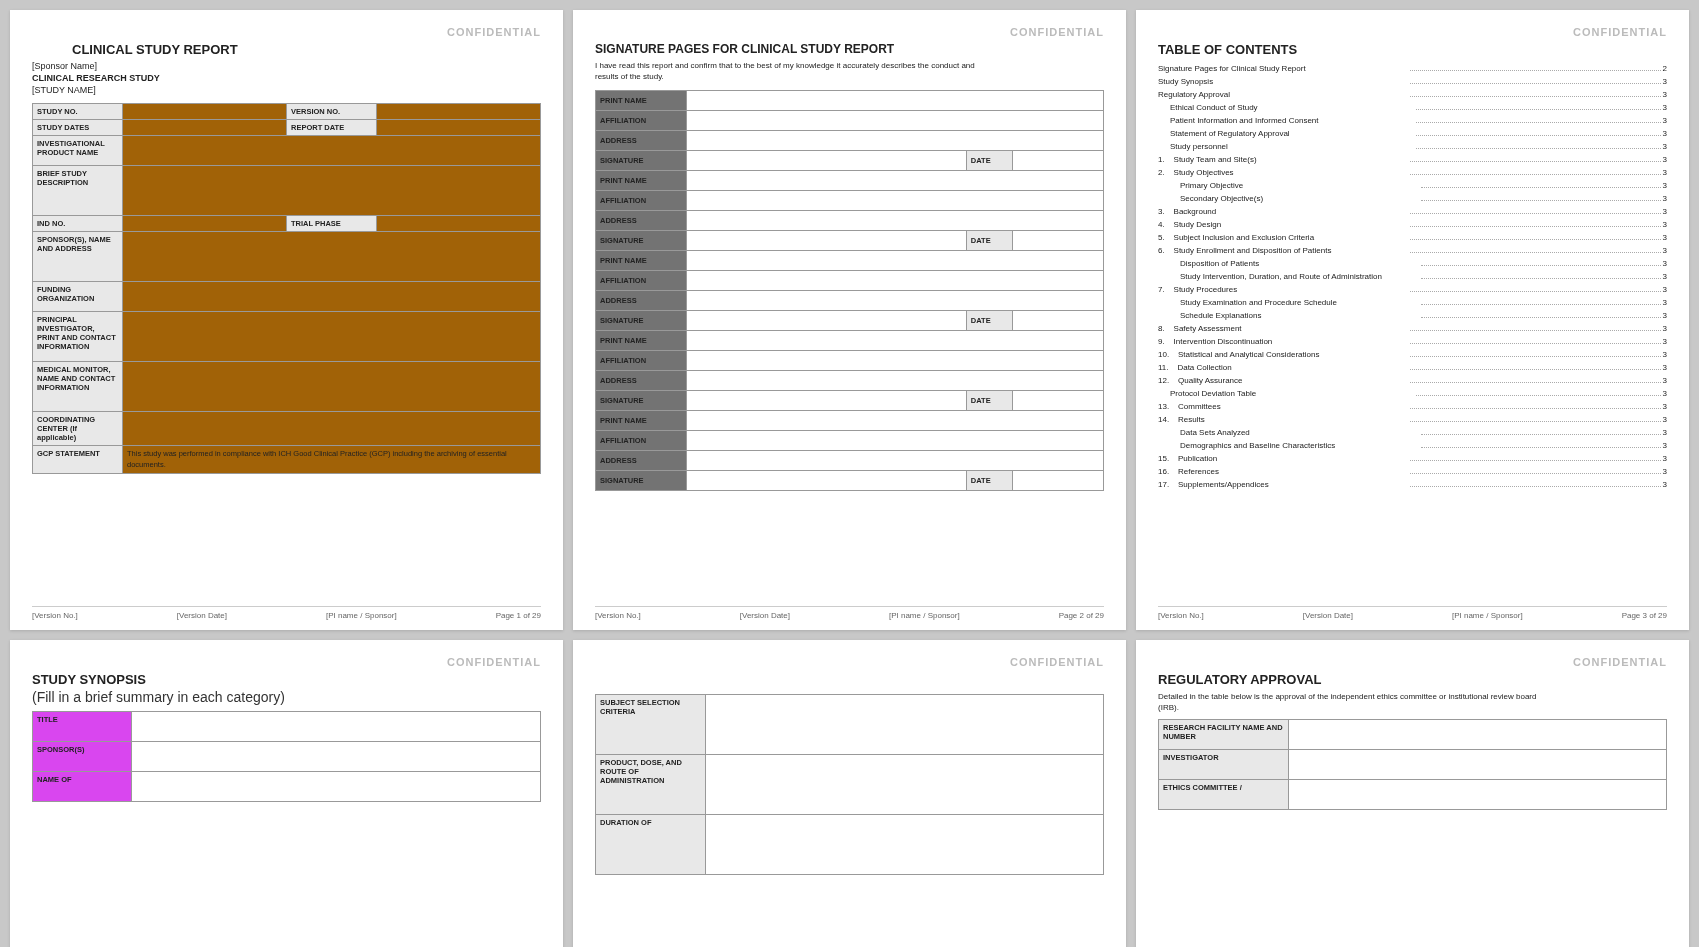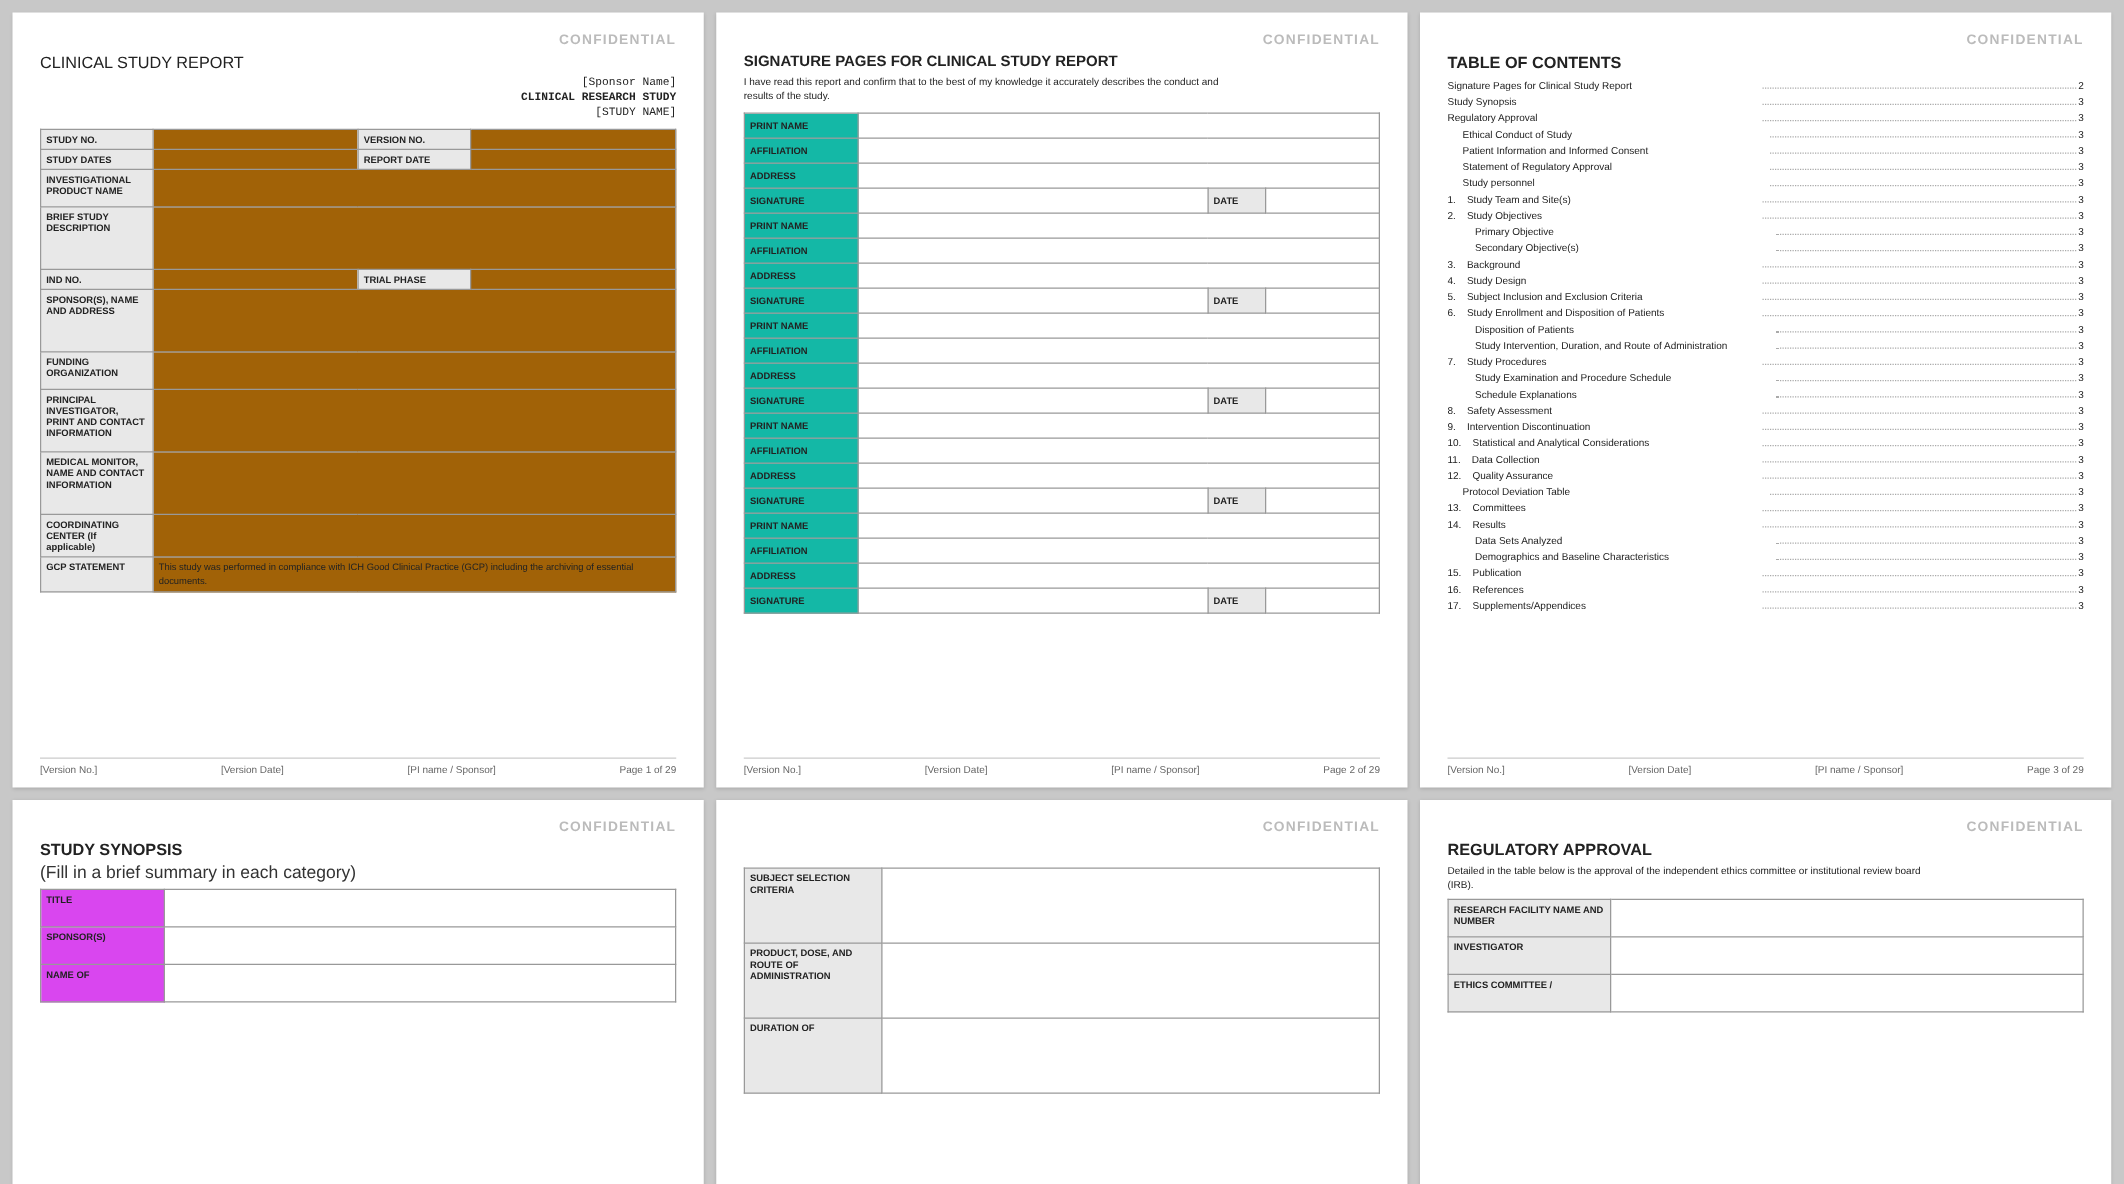--- a/index.html
+++ b/index.html
@@ -41,29 +41,29 @@
       justify-content: space-between;
       color: #666;
       font-size: 8px;
       border-top: 1px solid #ccc;
       padding-top: 4px;
     }
 
     
     .csr-title {
       font-size: 13px;
-      font-weight: normal;
+      font-weight: bold;
       margin-bottom: 4px;
       margin-top: 8px;
+      margin-left: 40px;
     }
     .csr-subtitle {
-      text-align: right;
+      text-align: left;
       font-size: 9px;
       margin-bottom: 2px;
-      font-family: Liberation Mono, monospace;
     }
     .csr-subtitle.bold { font-weight: bold; }
     .csr-table {
       width: 100%;
       border-collapse: collapse;
       margin-top: 8px;
       font-size: 8px;
     }
     .csr-table td {
       border: 1px solid #999;
@@ -100,21 +100,21 @@
       border-collapse: collapse;
       font-size: 8px;
     }
     .sig-table td {
       border: 1px solid #999;
       padding: 3px 4px;
       height: 20px;
       vertical-align: middle;
     }
     .sig-table .sig-label {
-      background: #14b8a6;
+      background: #737373;
       width: 80px;
       font-weight: bold;
       font-size: 7.5px;
     }
     .sig-table .sig-value { background: #fff; }
     .sig-date-label { background: #e8e8e8; width: 40px; font-weight: bold; font-size: 7.5px; }
     .sig-date-value { background: #fff; width: 80px; }
 
     
     .toc-title {

